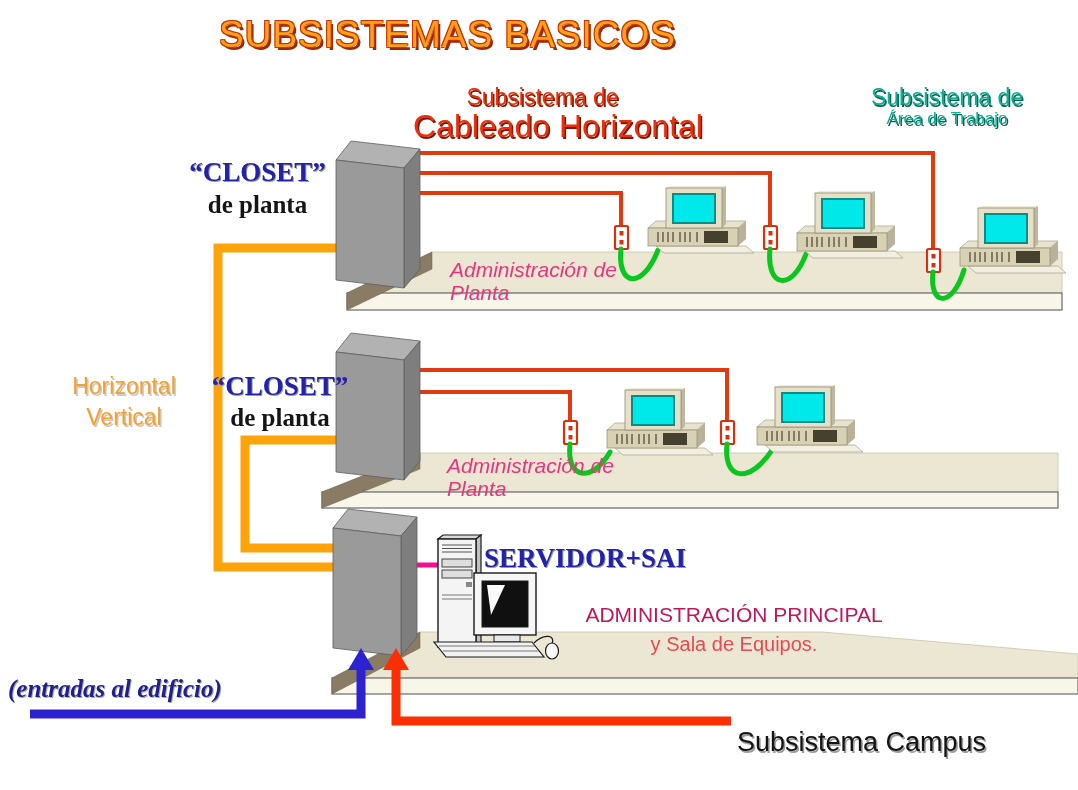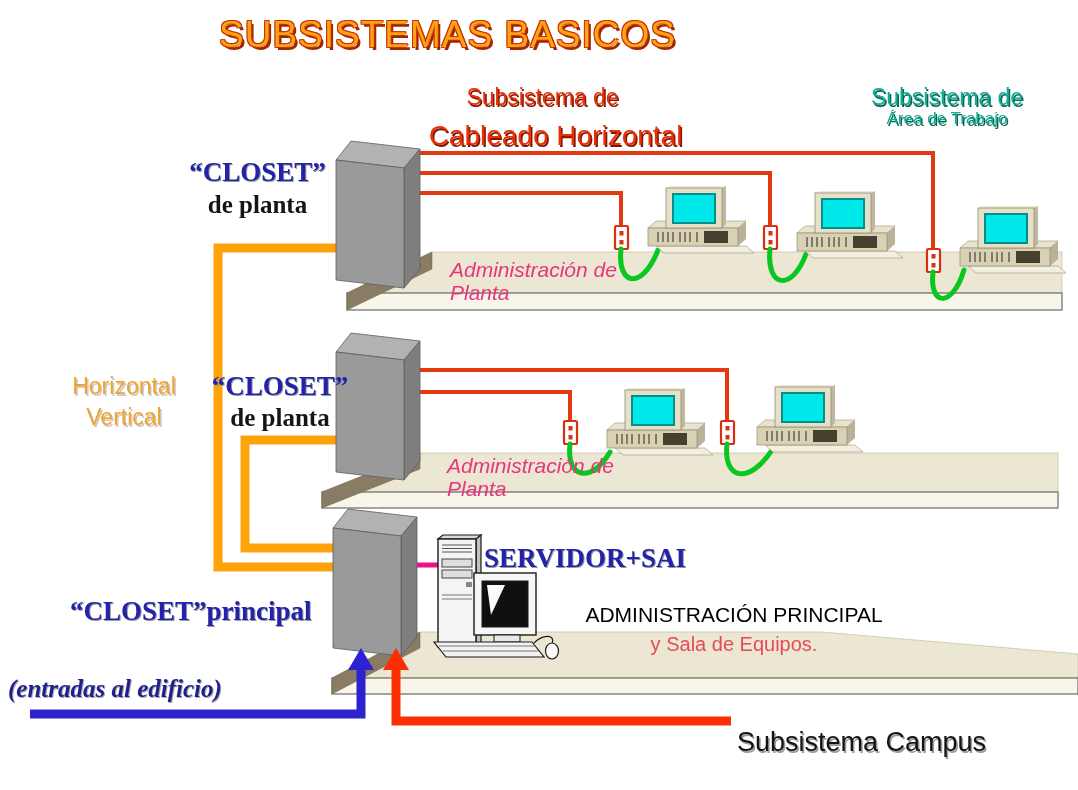--- a/index.html
+++ b/index.html
@@ -11,41 +11,41 @@
   .lbl{position:absolute;white-space:nowrap;line-height:1.08;}
   .ctr{text-align:center;}
   .sans-b{font-family:"Liberation Sans",sans-serif;font-weight:normal;}
   .serif-b{font-family:"Liberation Serif",serif;font-weight:bold;}
 
   #t-title{left:205px;top:15px;width:485px;font-size:37px;letter-spacing:1px;
     color:var(--c-title_orange,#FFA216);
     text-shadow:-1px -1px 0 #C83200,1px -1px 0 #C83200,-1px 1px 0 #C83200,2.5px 2.5px 0 #A02800;}
   .red-sub{color:var(--c-red_label,#E8300A);text-shadow:1.5px 1.5px 0 #801800;}
   #t-horiz1{left:420px;top:85px;width:245px;font-size:23px;}
-  #t-horiz2{left:413px;top:121px;width:285px;font-size:28px;}
+  #t-horiz2{left:413px;top:109px;width:285px;font-size:32px;}
   .teal-sub{color:var(--c-teal_label,#12AD93);text-shadow:1.5px 1.5px 0 #0A6455;}
   #t-area1{left:833px;top:85px;width:228px;font-size:23px;}
   #t-area2{left:833px;top:110px;width:228px;font-size:17px;}
   .blue-serif{color:var(--c-blue_label,#2222AA);text-shadow:1px 1px 0 #9a9a9a;}
   .black-serif{color:#151515;}
   #t-closet1a{left:175px;top:158px;width:165px;font-size:27px;}
   #t-closet1b{left:175px;top:191px;width:165px;font-size:25px;}
   .orange-sub{color:var(--c-orange_label,#F5A12D);text-shadow:1.5px 1.5px 0 #c9c9c9;}
   #t-vert1{left:38px;top:374px;width:172px;font-size:23px;}
   #t-vert2{left:38px;top:405px;width:172px;font-size:23px;}
   #t-closet2a{left:200px;top:372px;width:160px;font-size:27px;}
   #t-closet2b{left:200px;top:404px;width:160px;font-size:25px;}
   .pink-it{color:var(--c-pink_label,#E8357F);font-style:italic;}
   #t-admin1a{left:450px;top:259px;font-size:21px;}
   #t-admin1b{left:450px;top:282px;font-size:21px;}
   #t-admin2a{left:447px;top:455px;font-size:21px;}
   #t-admin2b{left:447px;top:478px;font-size:21px;}
   #t-closetp{left:70px;top:597px;font-size:27px;}
   #t-servidor{left:484px;top:544px;font-size:27px;}
-  #t-adminp1{left:560px;top:604px;width:348px;font-size:21px;color:#000000;}
+  #t-adminp1{left:560px;top:604px;width:348px;font-size:21px;color:#be185d;}
   #t-adminp2{left:560px;top:634px;width:348px;font-size:20px;color:#E84A55;}
   #t-entradas{left:8px;top:675px;font-size:25px;font-style:italic;
     color:var(--c-dark_blue_label,#201F8E);text-shadow:1px 1px 0 #aaaaaa;}
   #t-campus{left:737px;top:728px;font-size:27px;color:#141414;text-shadow:1.5px 1.5px 0 #9c9c9c;}
 </style>
 </head>
 <body>
 
 <div id="stage">
 
@@ -178,21 +178,20 @@
 
   <div class="lbl serif-b ctr blue-serif" id="t-closet2a">“CLOSET”</div>
   <div class="lbl serif-b ctr black-serif" id="t-closet2b">de planta</div>
 
   <div class="lbl sans-b pink-it" id="t-admin1a">Administración de</div>
   <div class="lbl sans-b pink-it" id="t-admin1b">Planta</div>
 
   <div class="lbl sans-b pink-it" id="t-admin2a">Administración de</div>
   <div class="lbl sans-b pink-it" id="t-admin2b">Planta</div>
 
-  <div class="lbl serif-b blue-serif" id="t-closetp">“CLOSET”principal</div>
   <div class="lbl serif-b blue-serif" id="t-servidor">SERVIDOR+SAI</div>
 
   <div class="lbl sans-b ctr" id="t-adminp1">ADMINISTRACIÓN PRINCIPAL</div>
   <div class="lbl sans-b ctr" id="t-adminp2">y  Sala de Equipos.</div>
 
   <div class="lbl serif-b" id="t-entradas">(entradas al edificio)</div>
   <div class="lbl sans-b" id="t-campus">Subsistema Campus</div>
 </div>
 
 </body></html>

